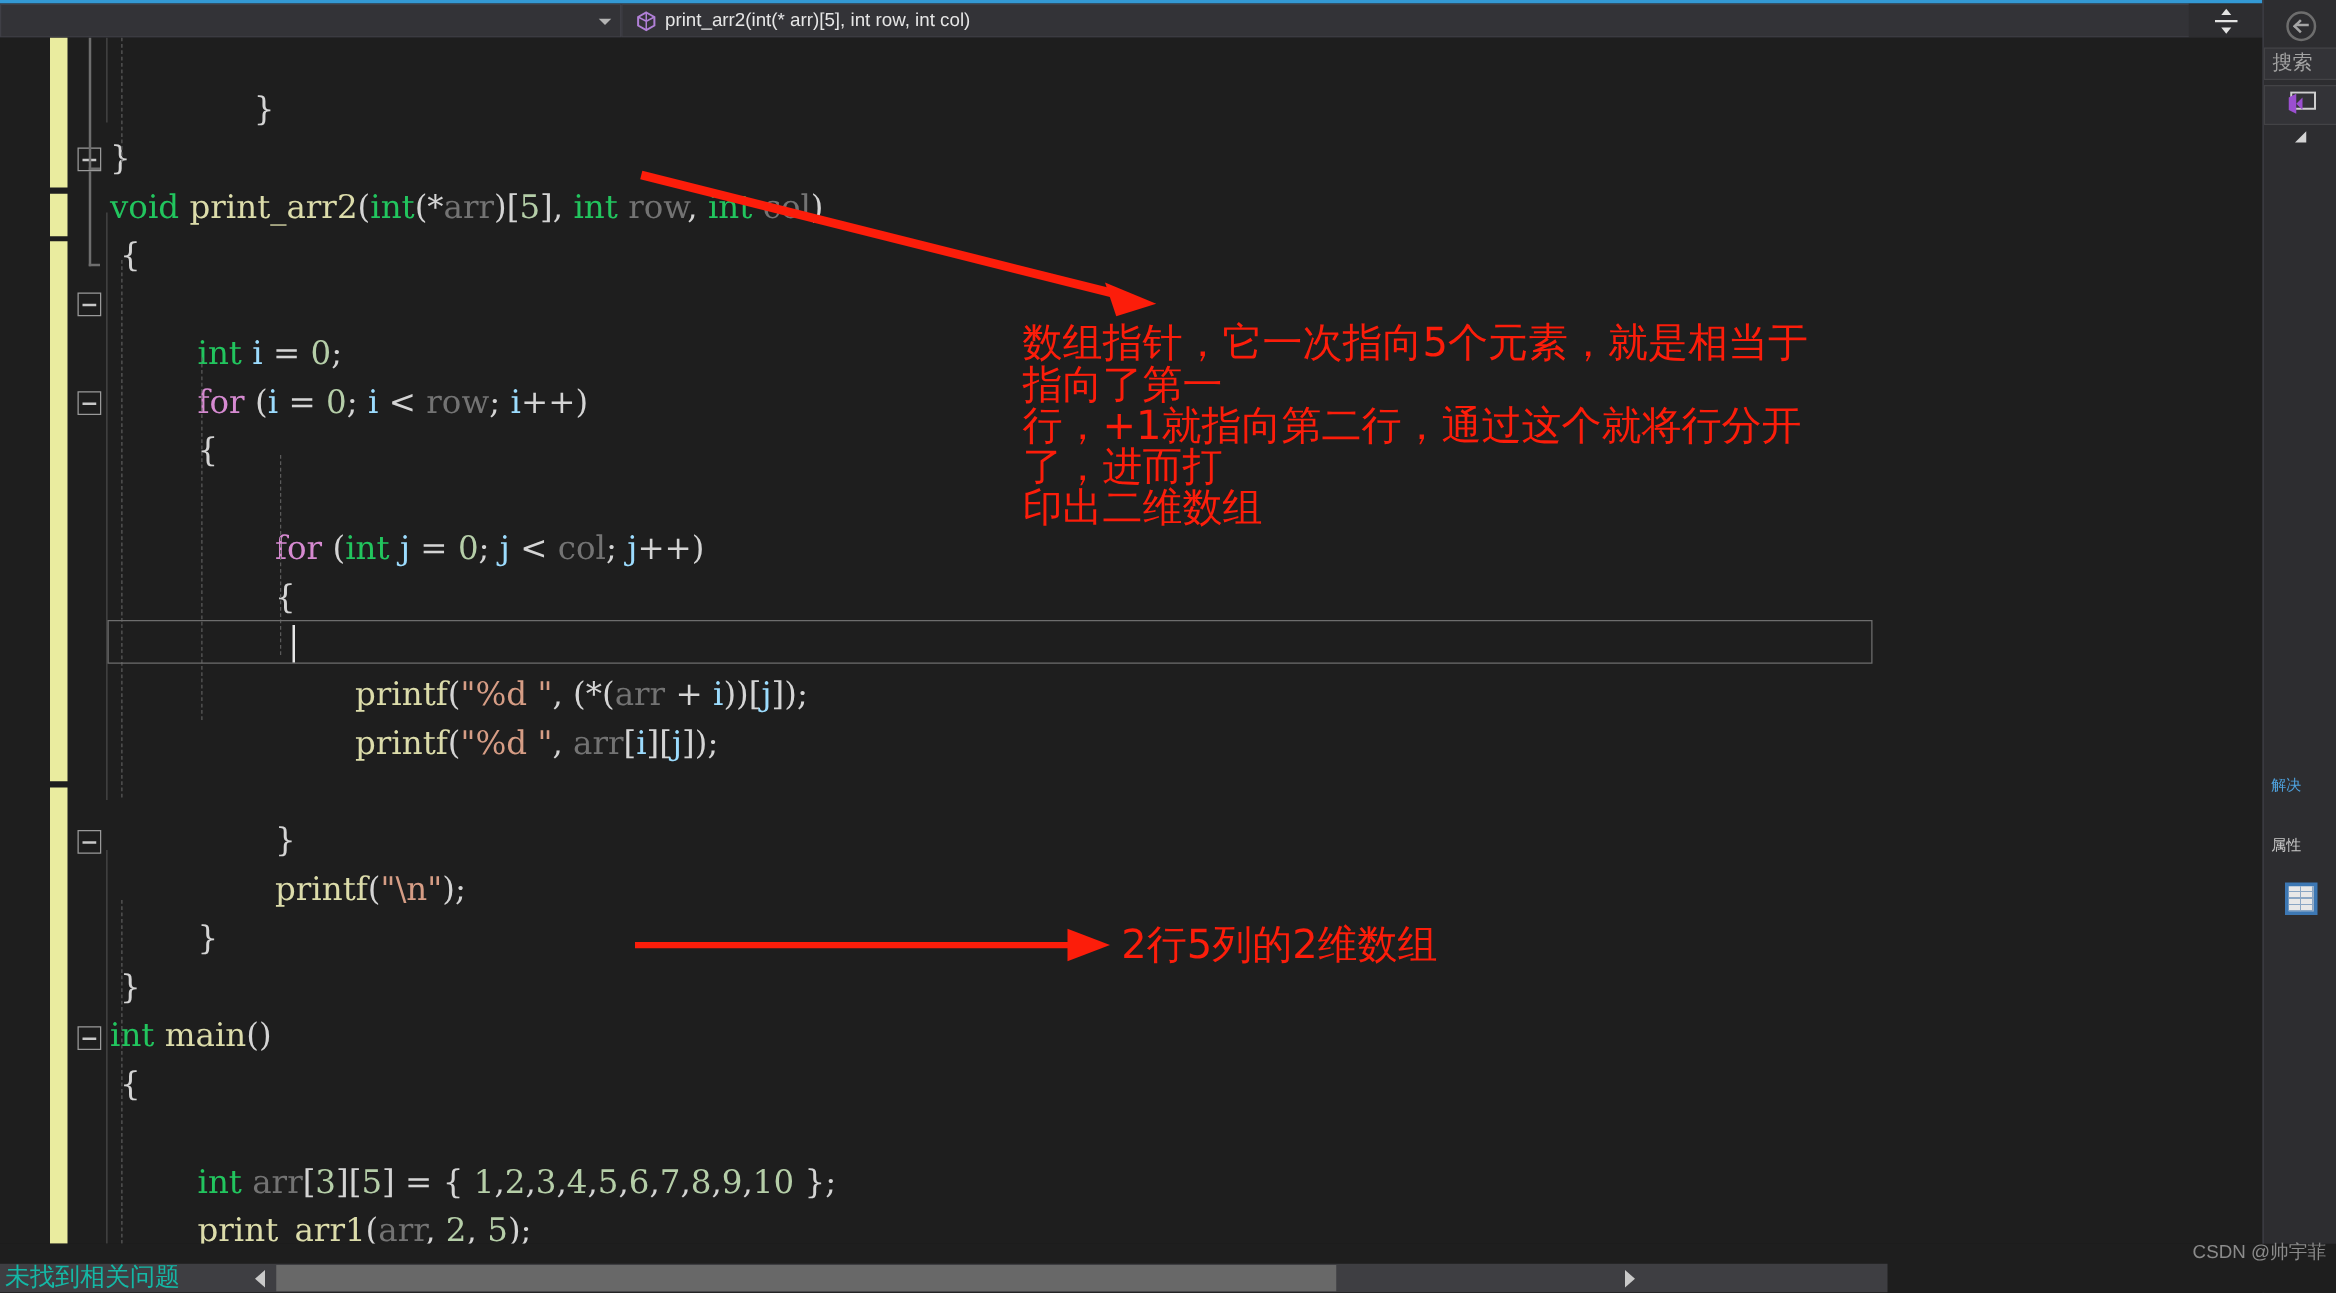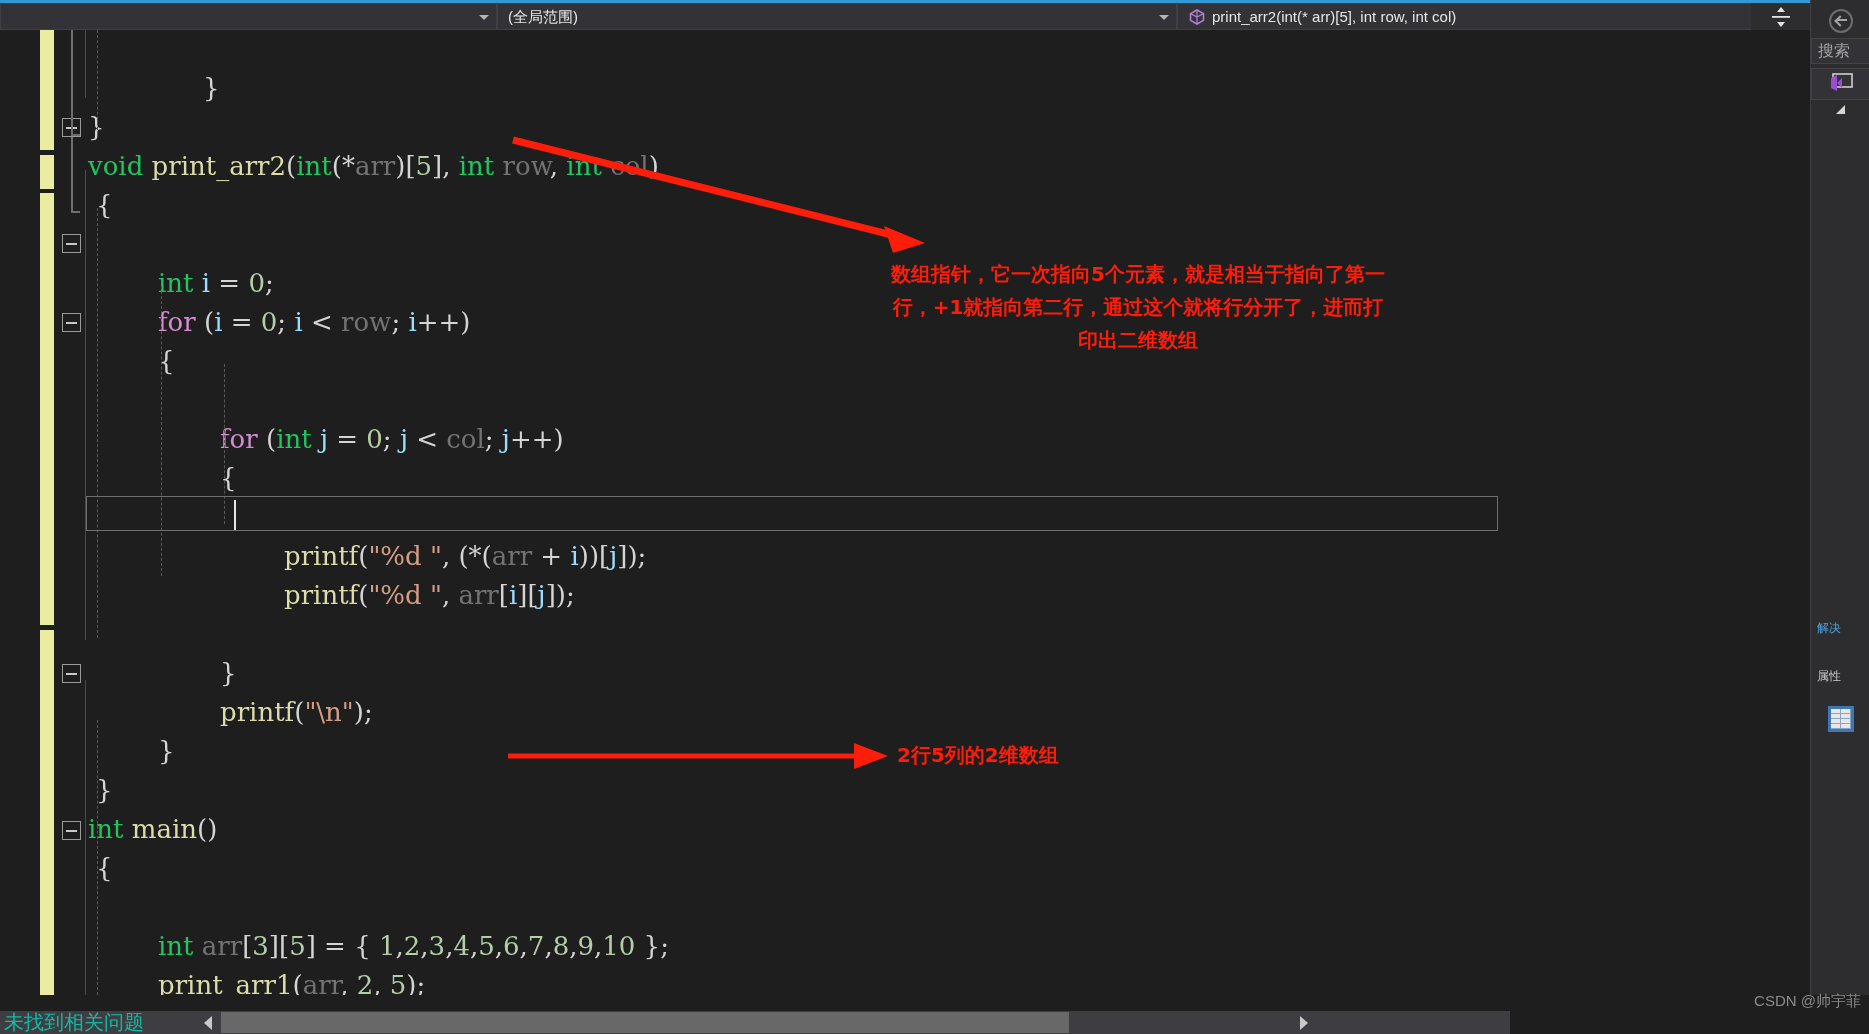--- a/index.html
+++ b/index.html
@@ -266,25 +266,24 @@
     position: absolute;
     width: 2px;
     background: #e6e6e6;
   }
 
   
   .anno-text {
     position: absolute;
     color: #fc1d0a;
     font-family: "DejaVu Sans", "Liberation Sans", sans-serif;
-    font-size: 20px;
+    font-size: 32px;
     line-height: 33px;
     white-space: pre-line;
-    font-weight: 700;
-    text-align: center;
+    font-weight: 400;
   }
   .anno-svg {
     position: absolute;
     left: 0; top: 0;
     width: 1810px; height: 965px;
     pointer-events: none;
   }
 
   
   .vscroll {
@@ -409,24 +408,20 @@
 
   <div class="topstrip"></div>
 
   <div class="navbar">
 
     <div class="nav-combo c1">
       <span class="cb-text"></span>
       <span class="caret-down"></span>
     </div>
 
-    <div class="nav-combo c2">
-      <span class="cb-text">(全局范围)</span>
-      <span class="caret-down"></span>
-    </div>
 
     <div class="nav-combo c3">
       <span class="member-icon">
         <svg width="18" height="18" viewBox="0 0 18 18">
           <path d="M9 2 L15.5 5.6 L15.5 12.4 L9 16 L2.5 12.4 L2.5 5.6 Z" fill="none" stroke="#b180d7" stroke-width="1.6"></path>
           <path d="M9 2 L9 9 L2.5 5.6 M9 9 L15.5 5.6 M9 9 L9 16" fill="none" stroke="#b180d7" stroke-width="1.2"></path>
         </svg>
       </span>
       <span class="cb-text">print_arr2(int(* arr)[5], int row, int col)</span>
       <span class="caret-down"></span>

